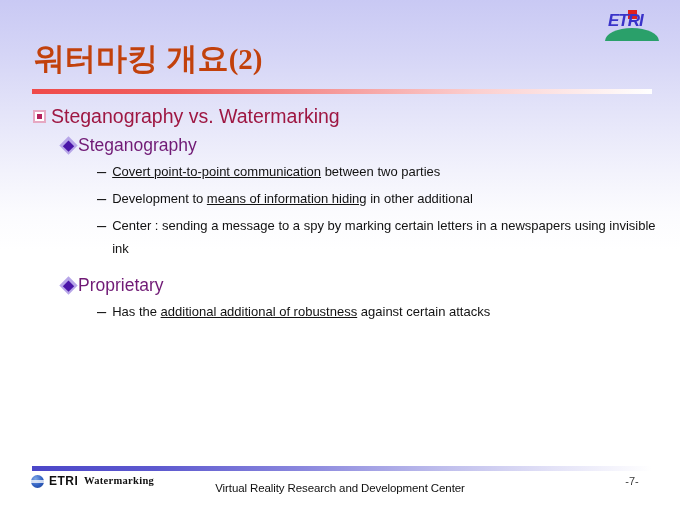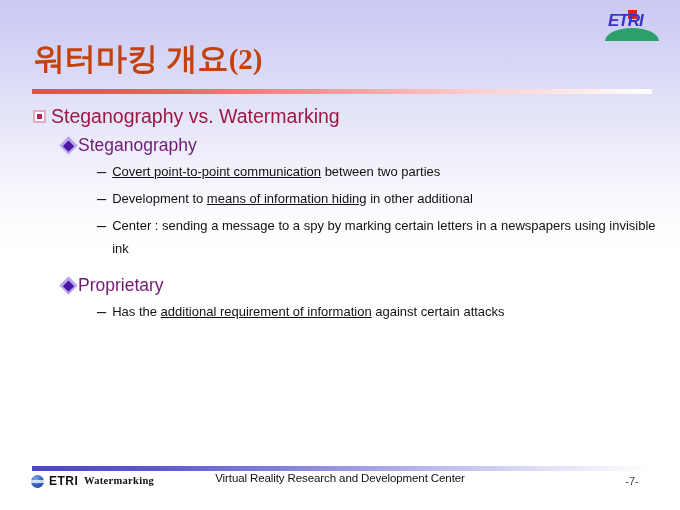--- a/index.html
+++ b/index.html
@@ -258,21 +258,21 @@
     top: 3px;
     font-family: "Liberation Serif", serif;
     font-size: 10.5px;
     font-weight: bold;
     color: #101010;
     letter-spacing: 0.3px;
   }
   .foot-center {
     position: absolute;
     left: 0;
-    top: 0;
+    top: 10px;
     width: 680px;
     text-align: center;
     font-family: "Liberation Sans", sans-serif;
     font-size: 11.5px;
     color: #101010;
     letter-spacing: -0.1px;
   }
   .foot-page {
     position: absolute;
     left: 612px;
@@ -328,21 +328,21 @@
       <span class="label">Center : sending a message to a spy by marking certain letters in a newspapers using invisible ink</span>
     </div>
 
     <div class="lvl2" style="margin-top:14px;">
       <span class="bullet-dia"></span>
       <span class="label">Proprietary</span>
     </div>
 
     <div class="lvl3">
       <span class="dash">–</span>
-      <span class="label"><span>Has the </span><span class="u">additional requirement of information</span><span> against certain attacks</span></span>
+      <span class="label"><span>Has the </span><span class="u">additional additional of robustness</span><span> against certain attacks</span></span>
     </div>
 
   </div>
 
   <div class="footer-rule"></div>
 
   <div class="footer">
     <div class="foot-globe"></div>
     <div class="foot-etri">ETRI</div>
     <div class="foot-prop">Watermarking</div>

